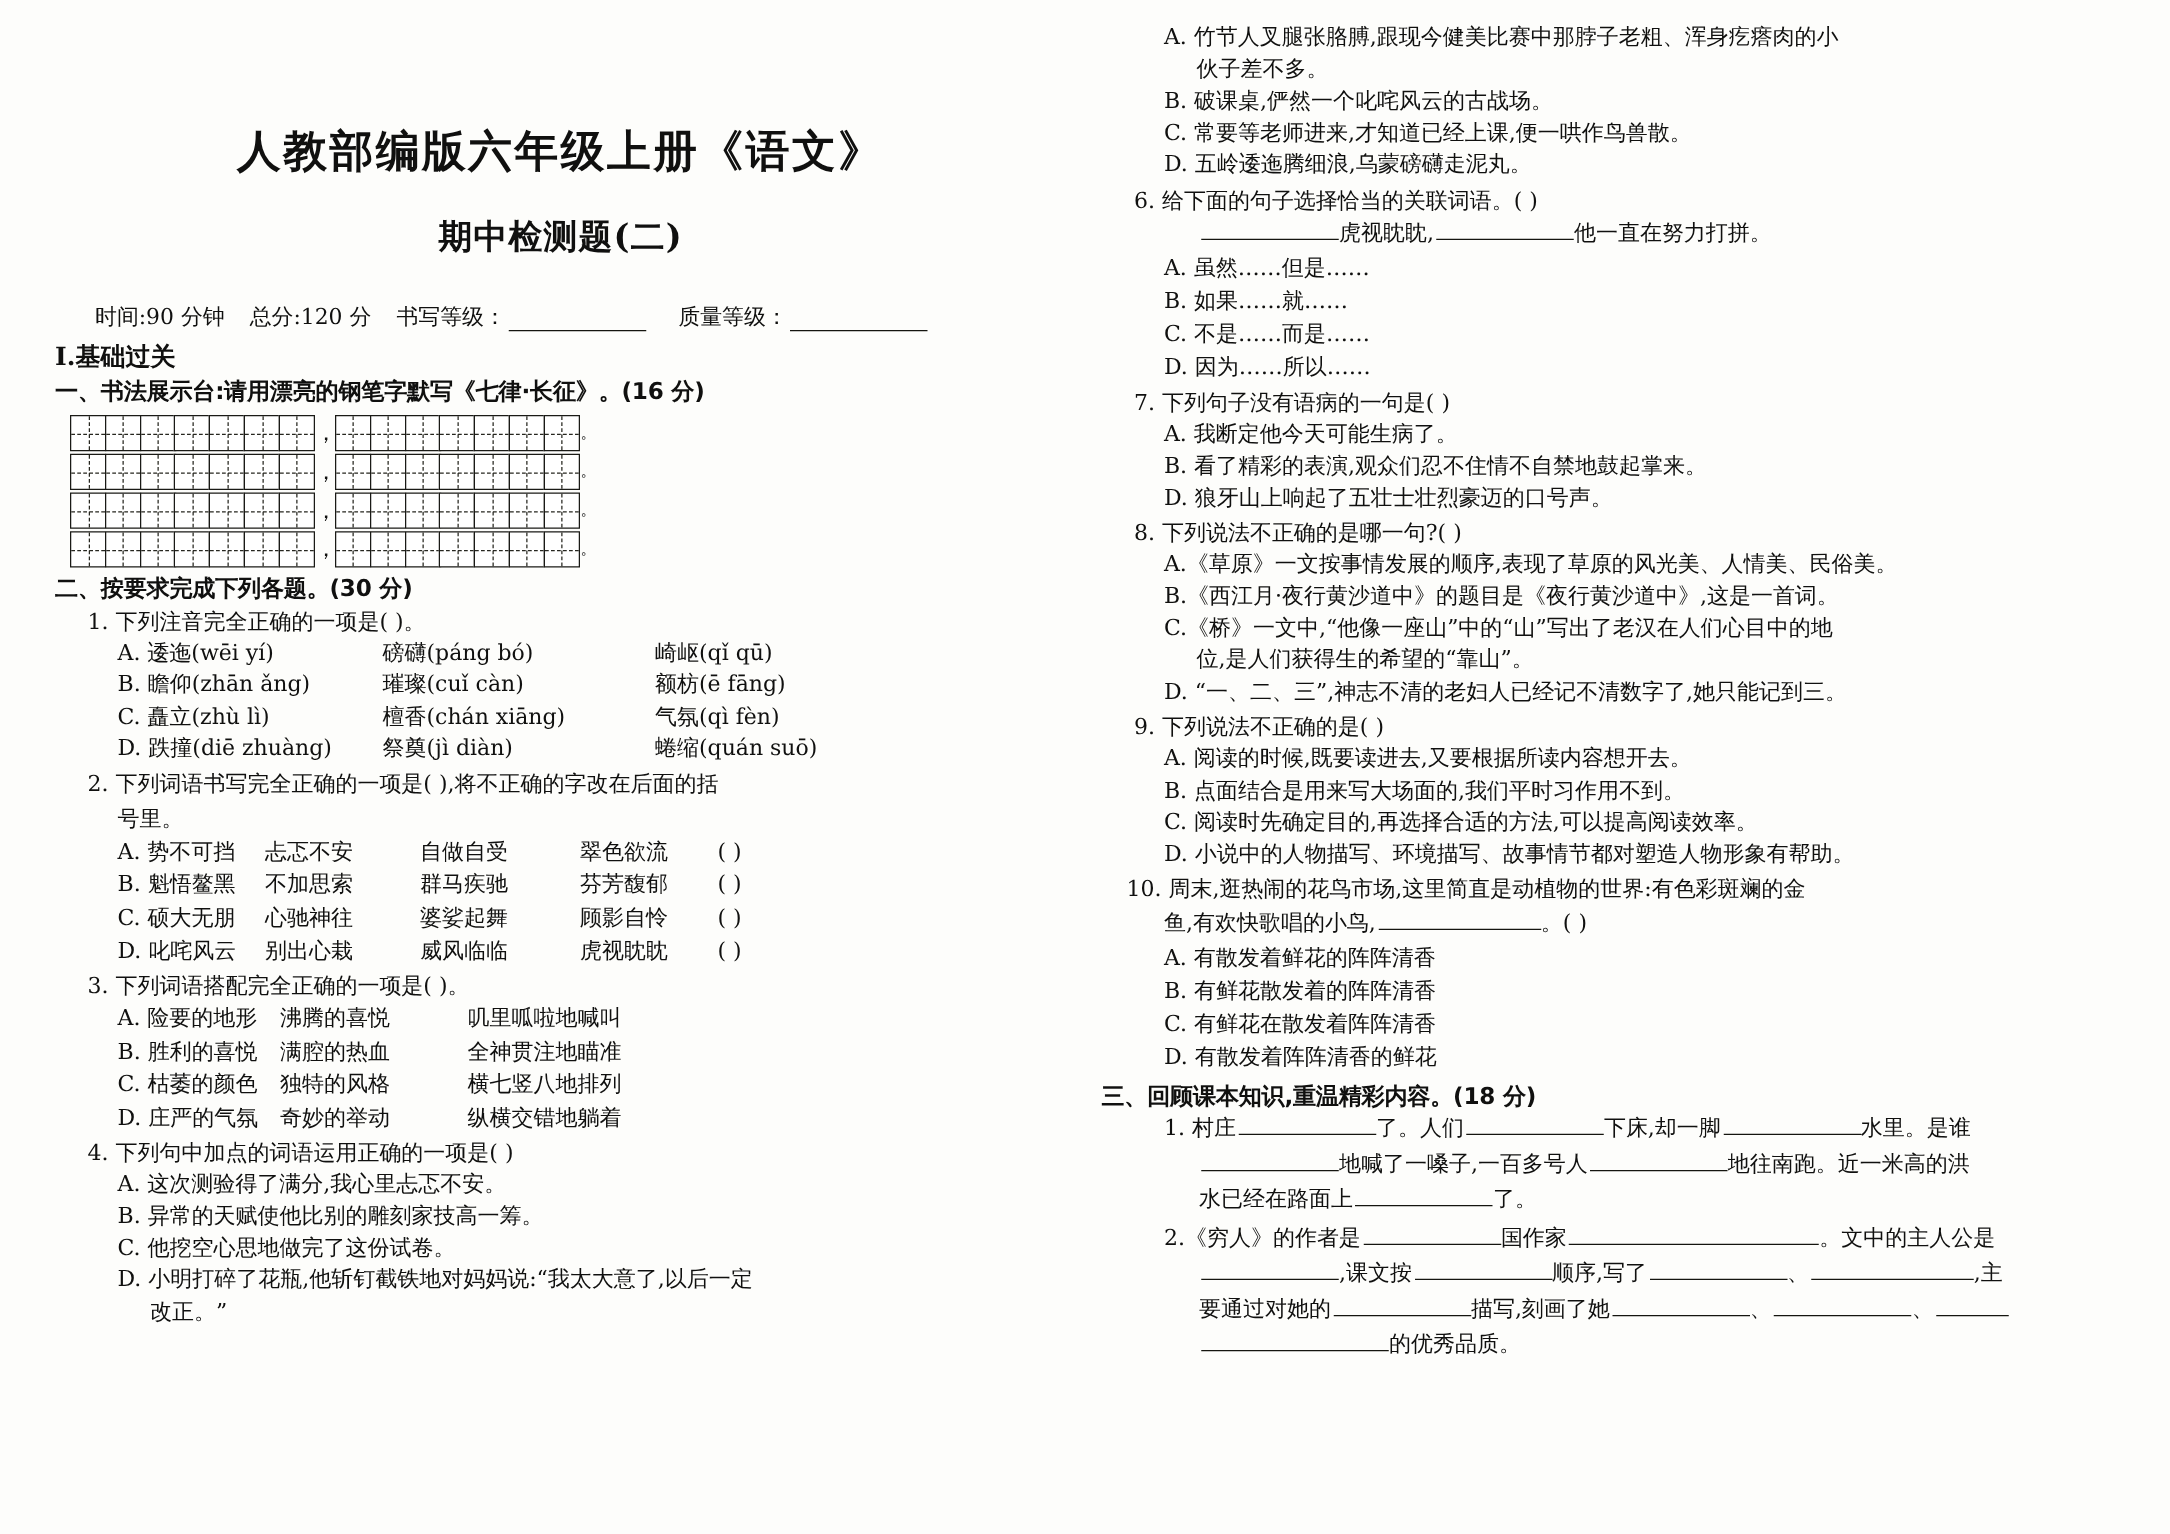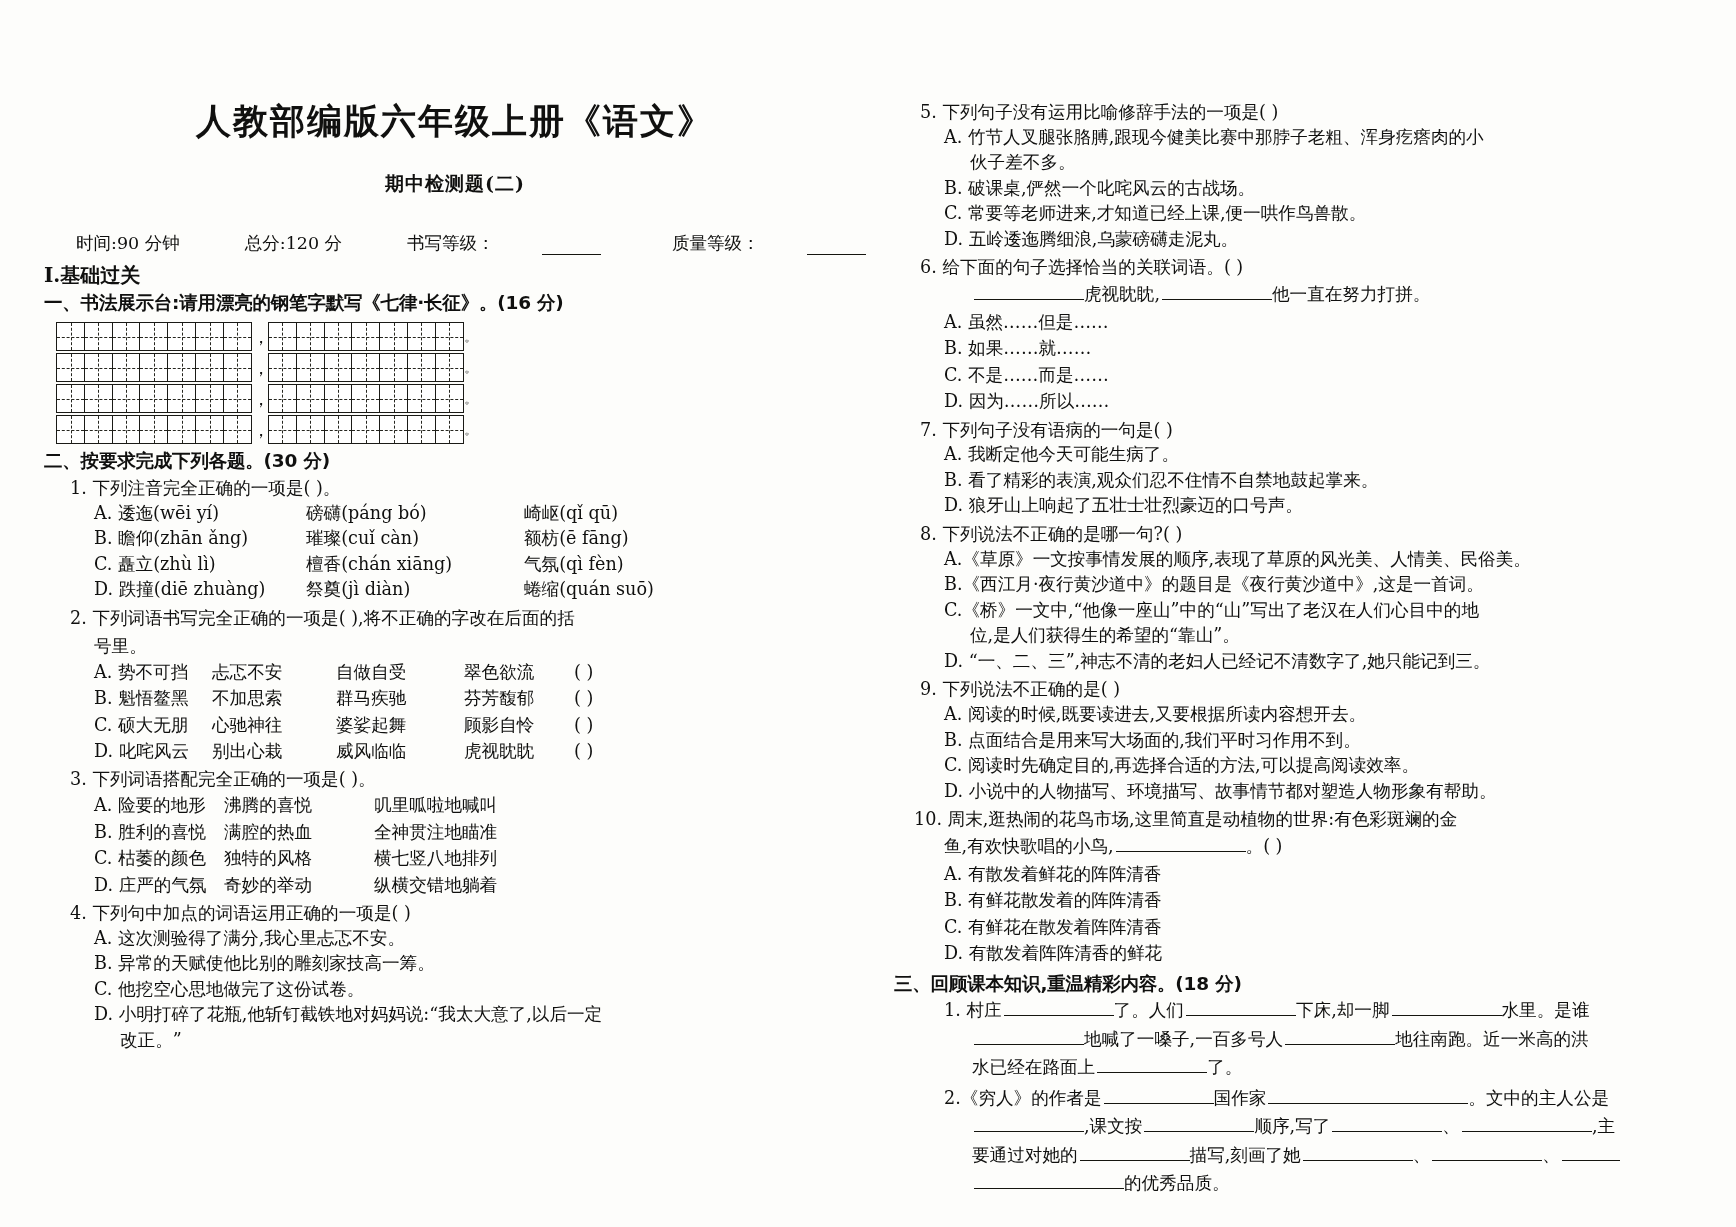--- a/index.html
+++ b/index.html
@@ -30,35 +30,34 @@
   .title-main {
     text-align: center;
     font-size: 35px;
     font-weight: bold;
     letter-spacing: 2px;
     margin-top: 80px;
     font-family: "DejaVu Serif", "Liberation Serif", serif;
   }
   .title-sub {
     text-align: center;
-    font-size: 19px;
+    font-size: 27px;
     font-weight: bold;
     letter-spacing: 1px;
     margin-top: 26px;
     font-family: "DejaVu Serif", "Liberation Serif", serif;
   }
   .meta-line {
     margin-top: 34px;
     font-size: 17.5px;
     padding-left: 32px;
     display: flex;
     align-items: flex-end;
     font-family: "DejaVu Serif", "Liberation Serif", serif;
     white-space: nowrap;
-    gap: 45px;
   }
   .meta-line .mi { margin-right: 20px; }
   .blank-ul {
     display: inline-block;
     border-bottom: 1.6px solid #15150f;
     width: 92px;
     height: 15px;
     margin-left: 2px;
   }
   .blank-ul.w58 { width: 58px; }
@@ -361,21 +360,20 @@
     <div class="opt">A. 这次测验得了满分,我心里忐忑不安。</div>
     <div class="opt">B. 异常的天赋使他比别的雕刻家技高一筹。</div>
     <div class="opt">C. 他挖空心思地做完了这份试卷。</div>
     <div class="opt">D. 小明打碎了花瓶,他斩钉截铁地对妈妈说:“我太大意了,以后一定</div>
     <div class="opt opt-cont">改正。”</div>
 
   </div>
 
   <div class="col col-right">
 
-    <div class="q q-stem" style="margin-top:82px">5. 下列句子没有运用比喻修辞手法的一项是(        )</div>
     <div class="opt">A. 竹节人叉腿张胳膊,跟现今健美比赛中那脖子老粗、浑身疙瘩肉的小</div>
     <div class="opt opt-cont">伙子差不多。</div>
     <div class="opt">B. 破课桌,俨然一个叱咤风云的古战场。</div>
     <div class="opt">C. 常要等老师进来,才知道已经上课,便一哄作鸟兽散。</div>
     <div class="opt">D. 五岭逶迤腾细浪,乌蒙磅礴走泥丸。</div>
 
     <div class="q q-stem">6. 给下面的句子选择恰当的关联词语。(        )</div>
     <div class="fill-line indent3">
       <span class="blank-ul w110"></span><span>虎视眈眈,</span><span class="blank-ul w110"></span><span>他一直在努力打拼。</span>
     </div>

